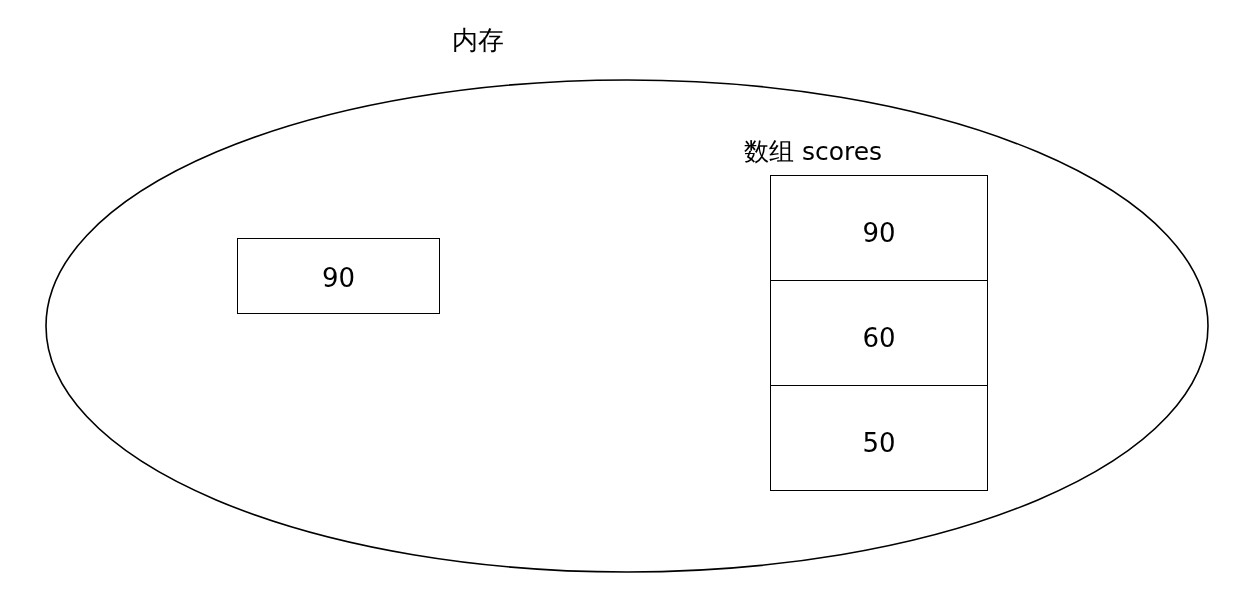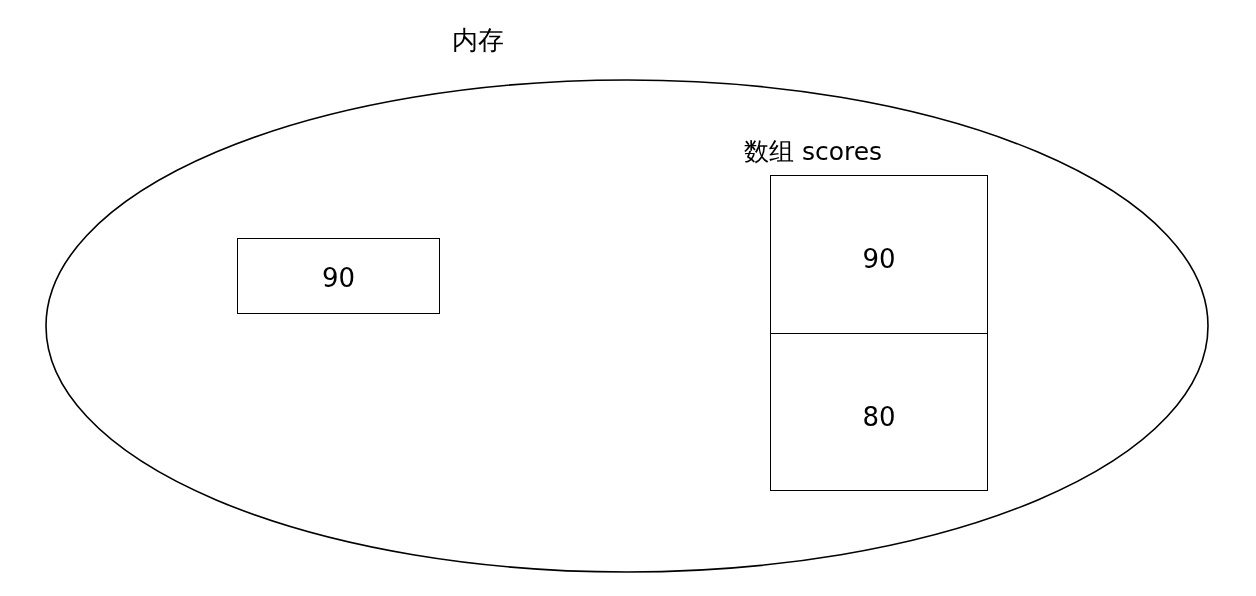--- a/index.html
+++ b/index.html
@@ -120,17 +120,20 @@
     <span class="cell-value">90</span>
   </div>
 
   <div class="label" id="array-label">数组 scores</div>
 
   <div id="array-table">
     <div class="array-cell">
       <span class="cell-value">90</span>
     </div>
     <div class="array-cell">
-      <span class="cell-value">80</span>
+      <span class="cell-value">60</span>
+    </div>
+    <div class="array-cell">
+      <span class="cell-value">50</span>
     </div>
   </div>
 
 </div>
 
 </body></html>

